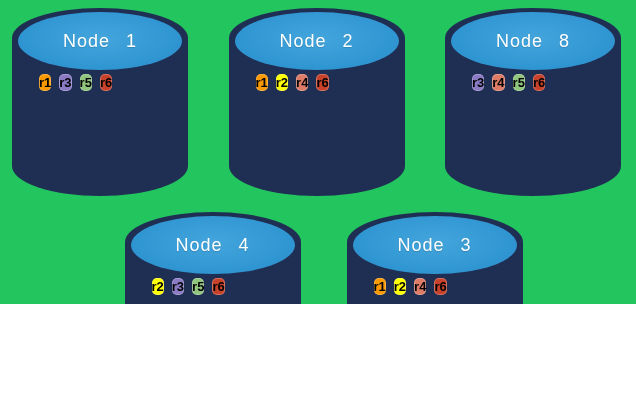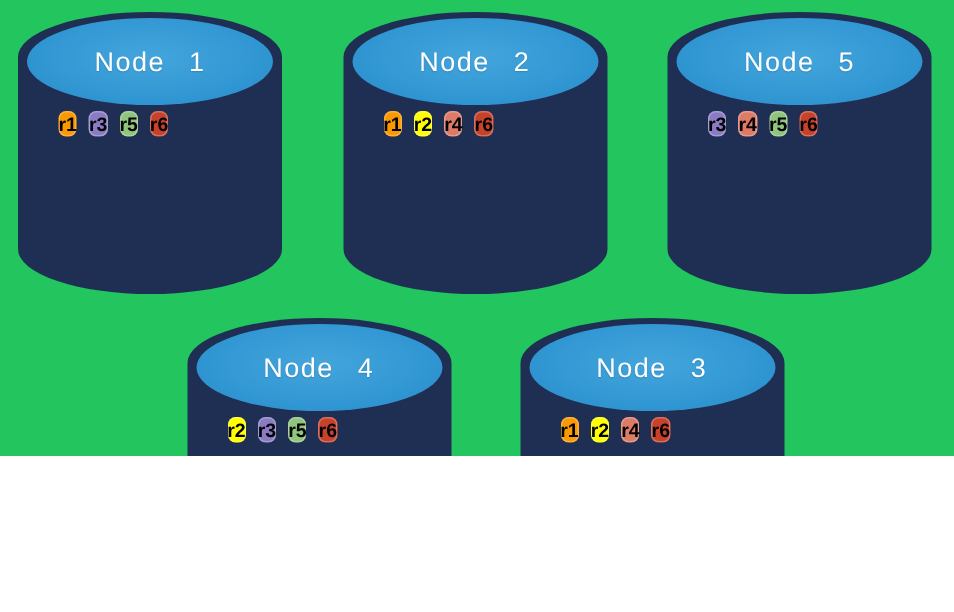--- a/index.html
+++ b/index.html
@@ -110,21 +110,21 @@
           <div class="bar" style="background: rgb(250, 153, 0);">r1</div>
           <div class="bar" style="background: rgb(255, 255, 0);">r2</div>
           <div class="bar" style="background: rgb(221, 123, 102);">r4</div>
           <div class="bar" style="background: rgb(200, 66, 43);">r6</div>
         </div>
   </div>
 
   <div class="cylinder">
     <div class="cyl-body" style="background: rgb(31, 47, 84);"></div>
     <div class="cyl-top" style="background: radial-gradient(at 50% 45%, rgb(68, 165, 220) 0%, rgb(48, 150, 210) 65%, rgb(37, 133, 196) 100%);">
-      <span class="node-label">Node 5</span>
+      <span class="node-label">Node 8</span>
     </div>
     <div class="bars">
           <div class="bar" style="background: rgb(138, 123, 196);">r3</div>
           <div class="bar" style="background: rgb(221, 123, 102);">r4</div>
           <div class="bar" style="background: rgb(143, 197, 125);">r5</div>
           <div class="bar" style="background: rgb(200, 66, 43);">r6</div>
         </div>
   </div>
 </div>
   <div class="row row-bottom">

